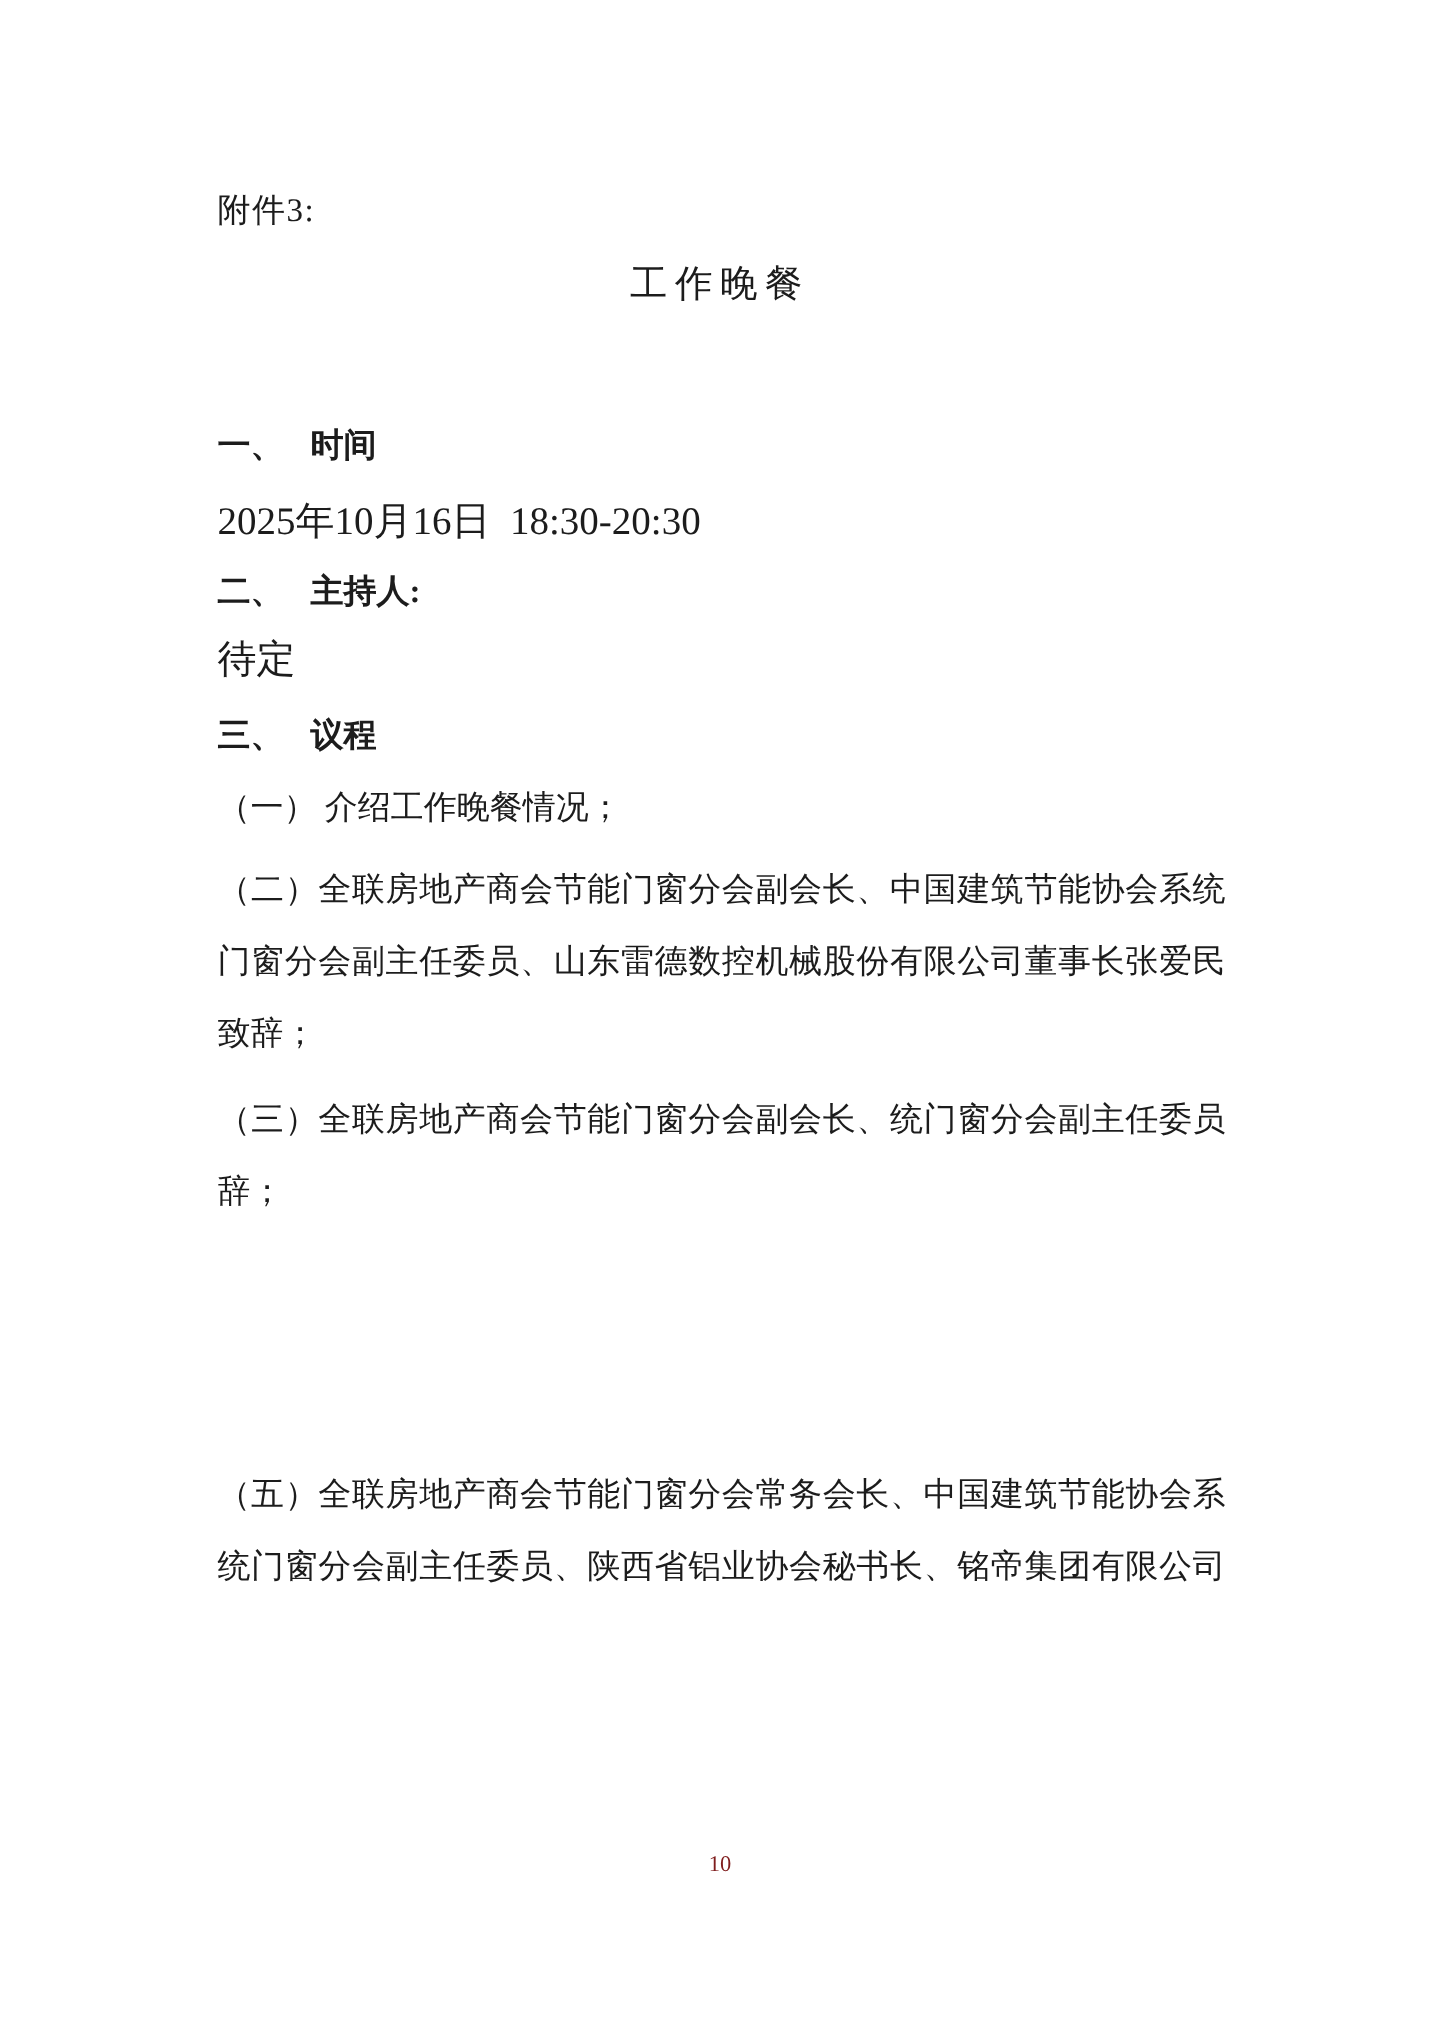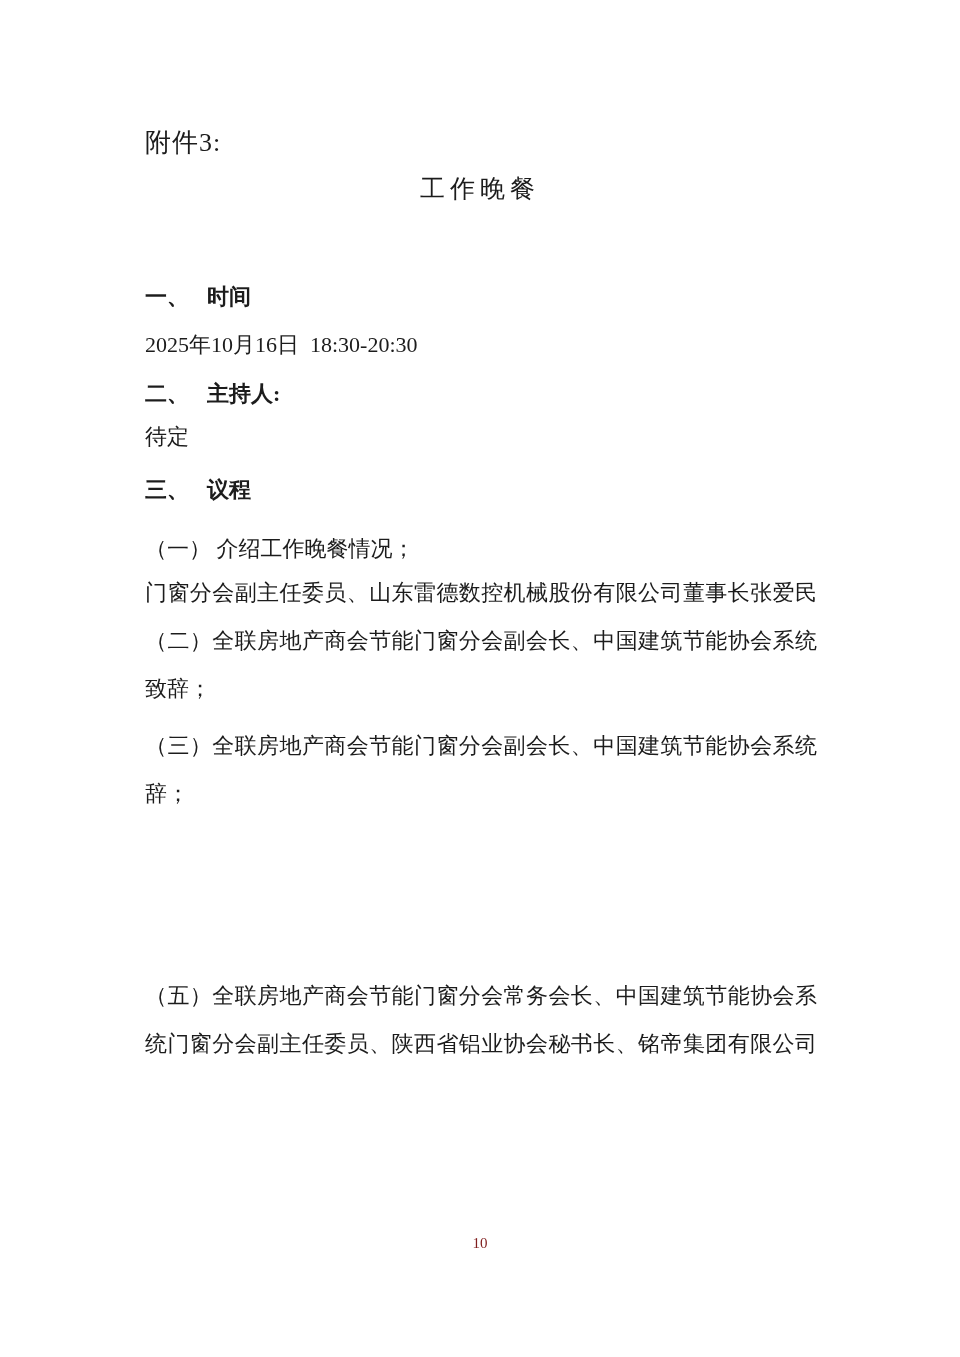--- a/index.html
+++ b/index.html
@@ -13,41 +13,41 @@
     height: 1357px;
     background: #ffffff;
     overflow: hidden;
     font-family: "Liberation Serif", "DejaVu Serif", serif;
     color: #1c1c1c;
   }
   .abs { position: absolute; }
   .attachment {
     left: 145px;
     top: 125px;
-    font-size: 26px;
+    font-size: 22px;
     letter-spacing: 1px;
   }
   .doc-title {
     left: 0;
     top: 172px;
     width: 100%;
     text-align: center;
     font-size: 25px;
     font-weight: normal;
     letter-spacing: 5px;
   }
   .heading {
     left: 145px;
     font-size: 22px;
     font-weight: bold;
   }
   .heading .htxt { margin-left: 18px; font-family: Liberation Serif, serif; }
   .bodyline {
     left: 145px;
-    font-size: 22px;
+    font-size: 26px;
     white-space: pre-wrap;
   }
   .para {
     left: 145px;
     width: 672px;
     font-size: 22px;
     line-height: 48px;
   }
   .para .line {
     height: 48px;
@@ -82,32 +82,32 @@
 
   <div class="abs heading" style="top:379px">
     <span>二、</span><span class="htxt">主持人:</span>
   </div>
   <div class="abs bodyline" style="top:422px">待定</div>
 
   <div class="abs heading" style="top:475px">
     <span>三、</span><span class="htxt">议程</span>
   </div>
 
-  <div class="abs para" style="top:525px">
+  <div class="abs para" style="top:514px">
     <div class="line">（一） 介绍工作晚餐情况；</div>
   </div>
 
   <div class="abs para" style="top:569px">
+    <div class="line j">（二）全联房地产商会节能门窗分会副会长、中国建筑节能协会系统</div>
     <div class="line j">门窗分会副主任委员、山东雷德数控机械股份有限公司董事长张爱民</div>
-    <div class="line j">（二）全联房地产商会节能门窗分会副会长、中国建筑节能协会系统</div>
     <div class="line">致辞；</div>
   </div>
 
   <div class="abs para" style="top:722px">
-    <div class="line j">（三）全联房地产商会节能门窗分会副会长、中国建筑节能协会系统</div>
+    <div class="line j">（三）全联房地产商会节能门窗分会副会长、统门窗分会副主任委员</div>
     <div class="line">辞；</div>
   </div>
 
   <div class="abs para" style="top:867px">
   </div>
 
   <div class="abs para" style="top:972px">
     <div class="line j">（五）全联房地产商会节能门窗分会常务会长、中国建筑节能协会系</div>
     <div class="line j">统门窗分会副主任委员、陕西省铝业协会秘书长、铭帝集团有限公司</div>
   </div>

